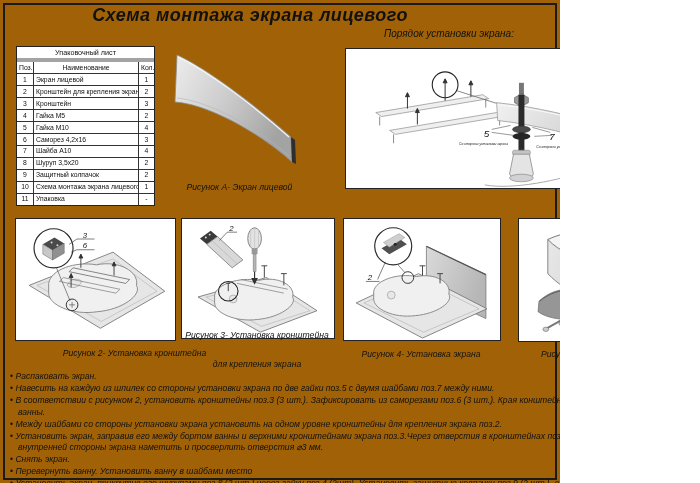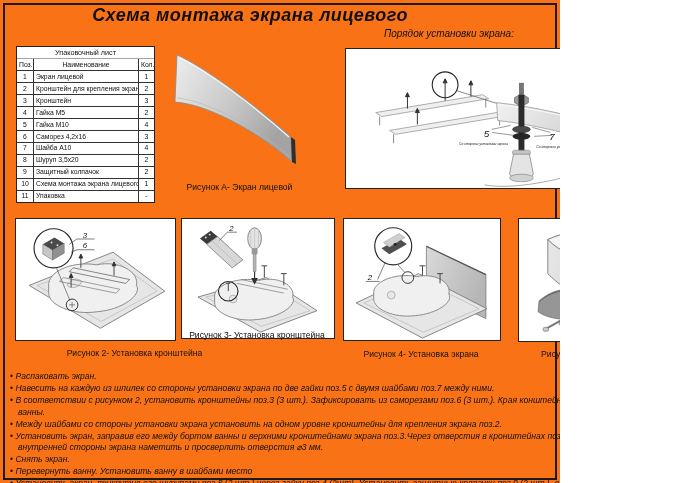--- a/index.html
+++ b/index.html
@@ -1,43 +1,43 @@
 <!DOCTYPE html>
 <html><head>
 <meta charset="utf-8">
 <style>
   html,body { margin:0; padding:0; background:#ffffff; }
   .page {
-    position:relative; width:560px; height:483px; background:#f97316;
+    position:relative; width:560px; height:483px; background:#a16207;
     font-family:"Liberation Sans", sans-serif; color:#111; overflow:hidden;
   }
   .frame { position:absolute; inset:3px; border:2px solid #1b1b1b; }
   .title {
     position:absolute; left:70px; top:5px; width:360px; text-align:center;
     font-size:18px; font-weight:bold; font-style:italic; letter-spacing:.5px;
   }
   .section-title {
     position:absolute; left:384px; top:28px; width:280px;
     font-size:10px; font-style:italic;
   }
   
   .ptable {
     position:absolute; left:16px; top:46px; width:137px;
     border:1.5px solid #222; background:#fff; font-size:6.8px; line-height:8px;
   }
-  .ptable-title { text-align:center; padding:2px 0 1px 0; border-bottom:1px solid #a3a3a3; font-size:7.2px; }
+  .ptable-title { text-align:center; padding:2px 0 1px 0; border-bottom:4px solid #a3a3a3; font-size:7.2px; }
   .prow { display:grid; grid-template-columns:17px 1fr 15px; border-bottom:1px solid #333; }
   .prow:last-child { border-bottom:none; }
   .prow > div { padding:1.6px 2px 1.4px 2px; border-right:1px solid #333; white-space:nowrap; overflow:hidden; }
   .prow > div:last-child { border-right:none; text-align:center; }
   .prow > div:first-child { text-align:center; }
   .phead > div { text-align:center !important; }
   
   .figbox { position:absolute; border:1.5px solid #222; background:#fff; }
-  .cap { position:absolute; text-align:center; font-size:8.6px; color:#111; white-space:nowrap; }
+  .cap { position:absolute; text-align:center; font-style:italic; font-size:8.6px; color:#111; white-space:nowrap; }
   svg { display:block; }
   svg text { font-family:"Liberation Sans", sans-serif; font-style:italic; fill:#111; }
   
   .instr {
     position:absolute; left:10px; top:371px; width:683px;
     list-style:none; margin:0; padding:0;
     font-size:8.6px; font-style:italic; line-height:11.9px; color:#111;
   }
   .instr li { padding-left:8px; text-indent:-8px; }
   .instr li::before { content:"• "; font-style:normal; }
@@ -218,20 +218,21 @@
       <rect x="71" y="30" width="6" height="6" fill="#999"></rect>
       <rect x="72.5" y="36" width="3" height="18" fill="#b5b5b5" stroke="#777" stroke-width="0.5"></rect>
       <path d="M74 54 L74 62 M74 66 l-2.5 -5 h5 z" stroke="#333" stroke-width="1.2" fill="#333"></path>
       <circle cx="47" cy="74" r="10" fill="none" stroke="#222" stroke-width="1.1"></circle>
       <path d="M47 66 L47 74 M45 66 L49 66" stroke="#444" stroke-width="1" fill="none"></path>
       <path d="M46 13.5 L56 13.5 M46 13.5 L38 22" stroke="#444" stroke-width="0.7" fill="none"></path>
       <text x="48" y="12" font-size="8">2</text>
     </svg>
   </div>
   <div class="cap" style="left:181px;top:330px;width:152px;">Рисунок 3- Установка кронштейна</div>
+  <div class="cap" style="left:181px;top:359px;width:152px;">для крепления экрана</div>
 
   <div class="figbox" style="left:343px;top:218px;width:156px;height:121px;">
     <svg width="156" height="121" viewBox="0 0 159 124">
       <defs>
         <linearGradient id="g4w" x1="0" y1="0" x2="1" y2="0.4">
           <stop offset="0" stop-color="#dadada"></stop>
             <stop offset="1" stop-color="#b6b6b6"></stop>
         </linearGradient>
       </defs>
       <path d="M84 28 L145 57 L145 102 L84 74 Z" fill="url(#g4w)" stroke="#777" stroke-width="0.8"></path>

